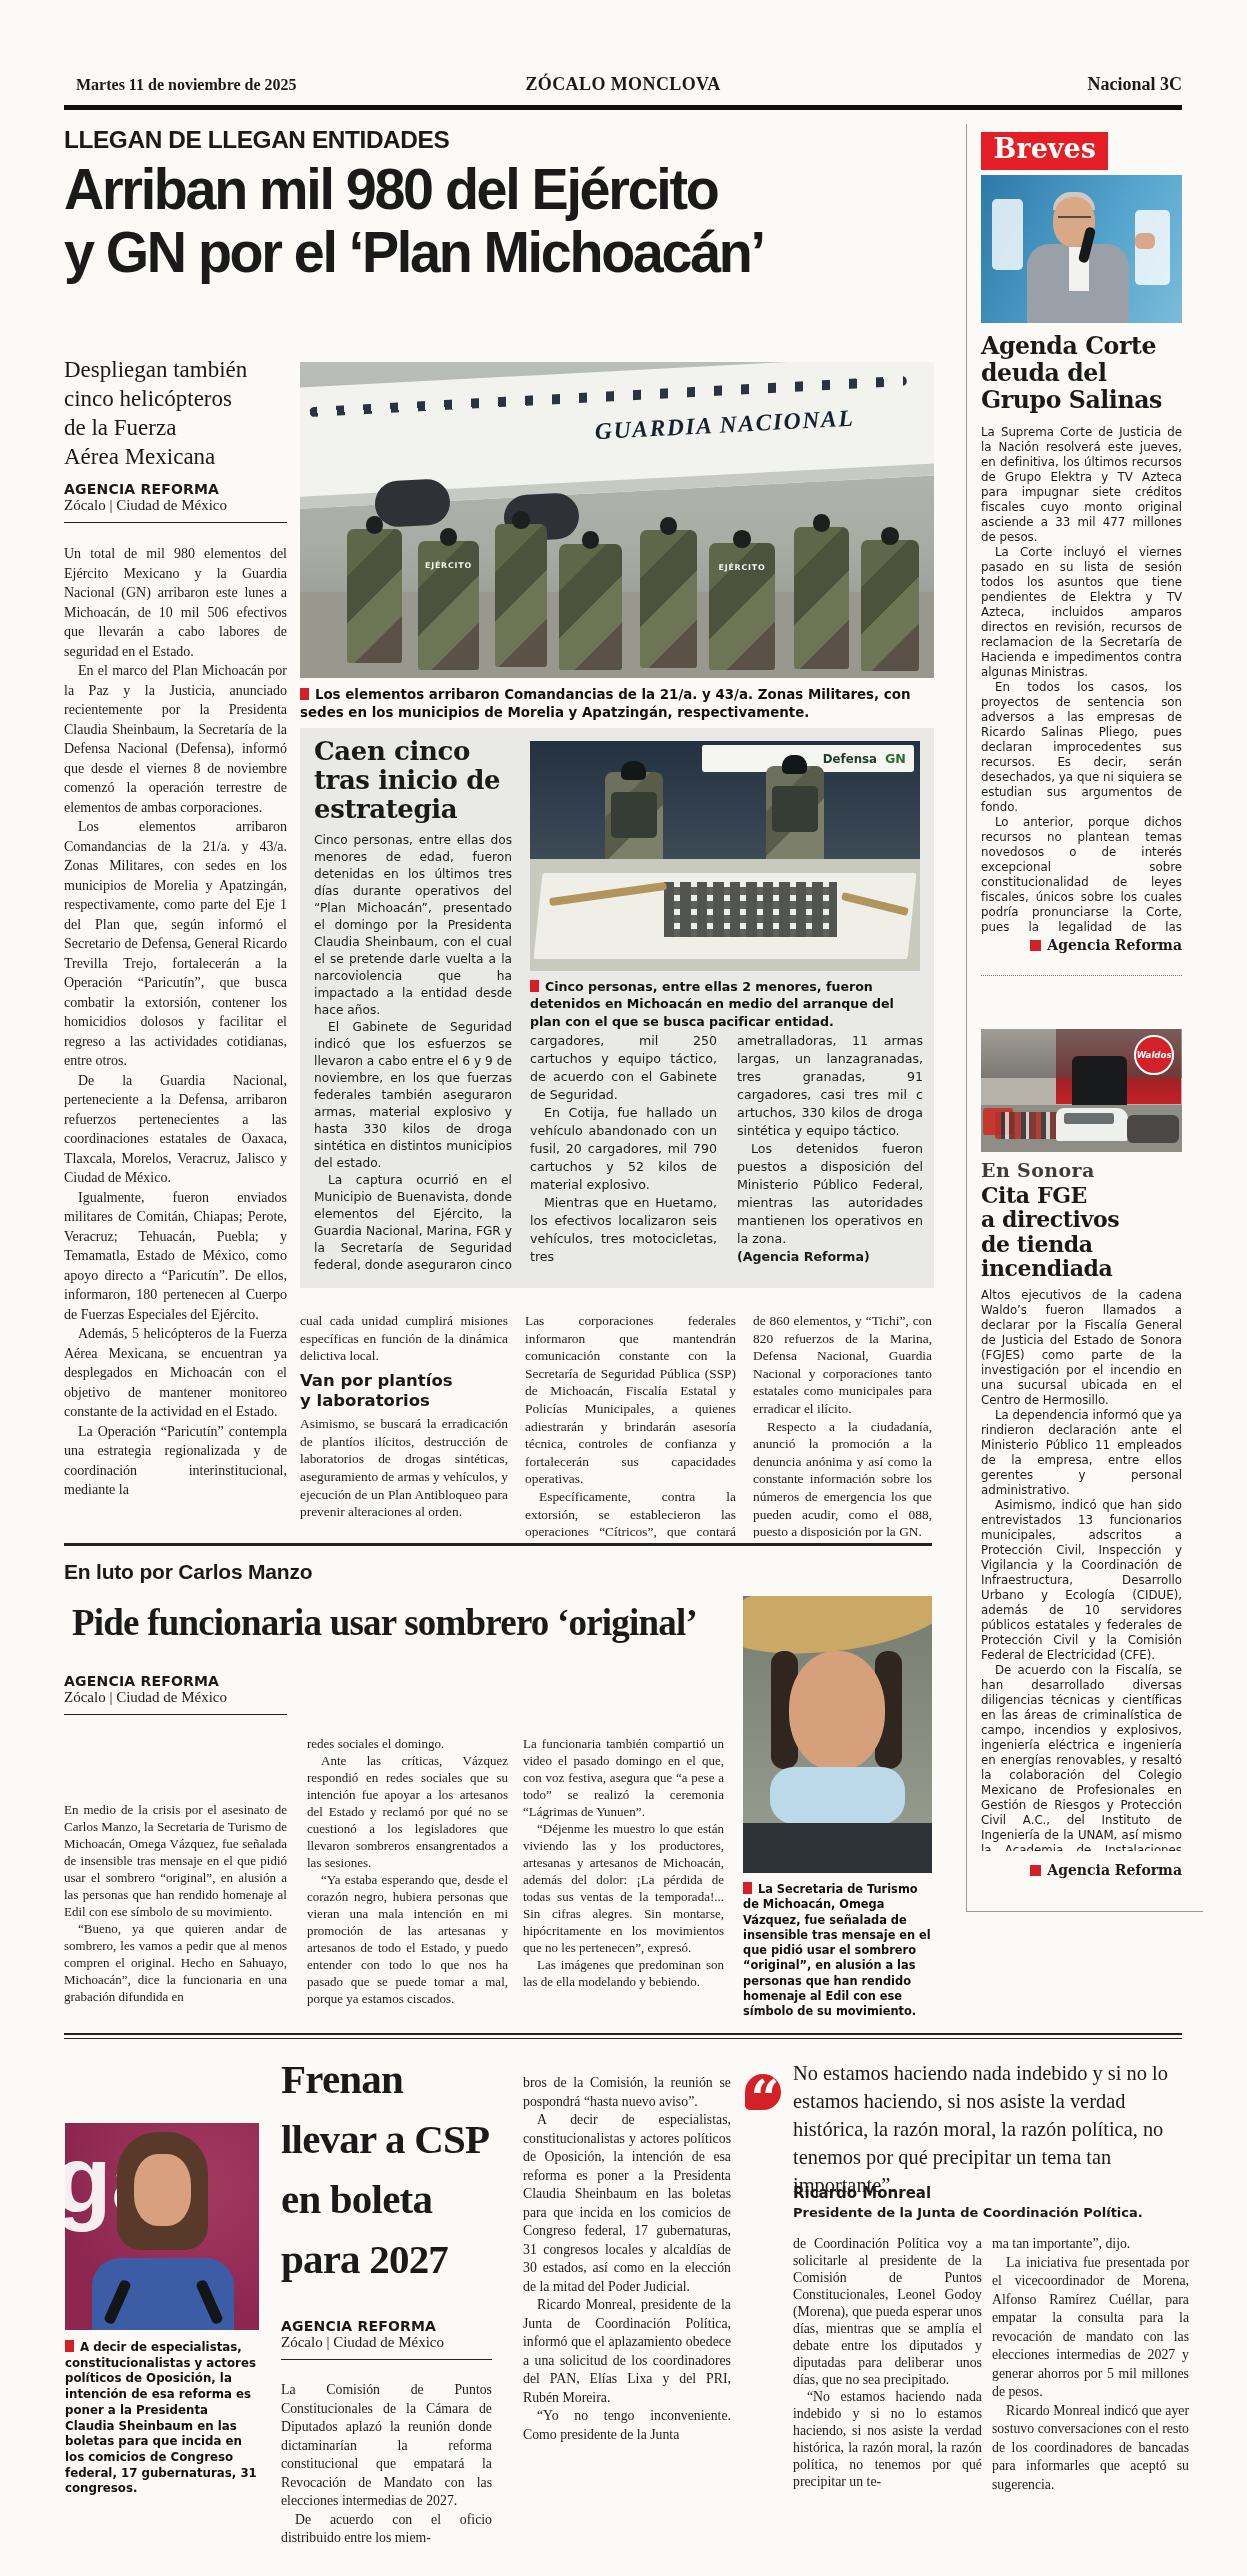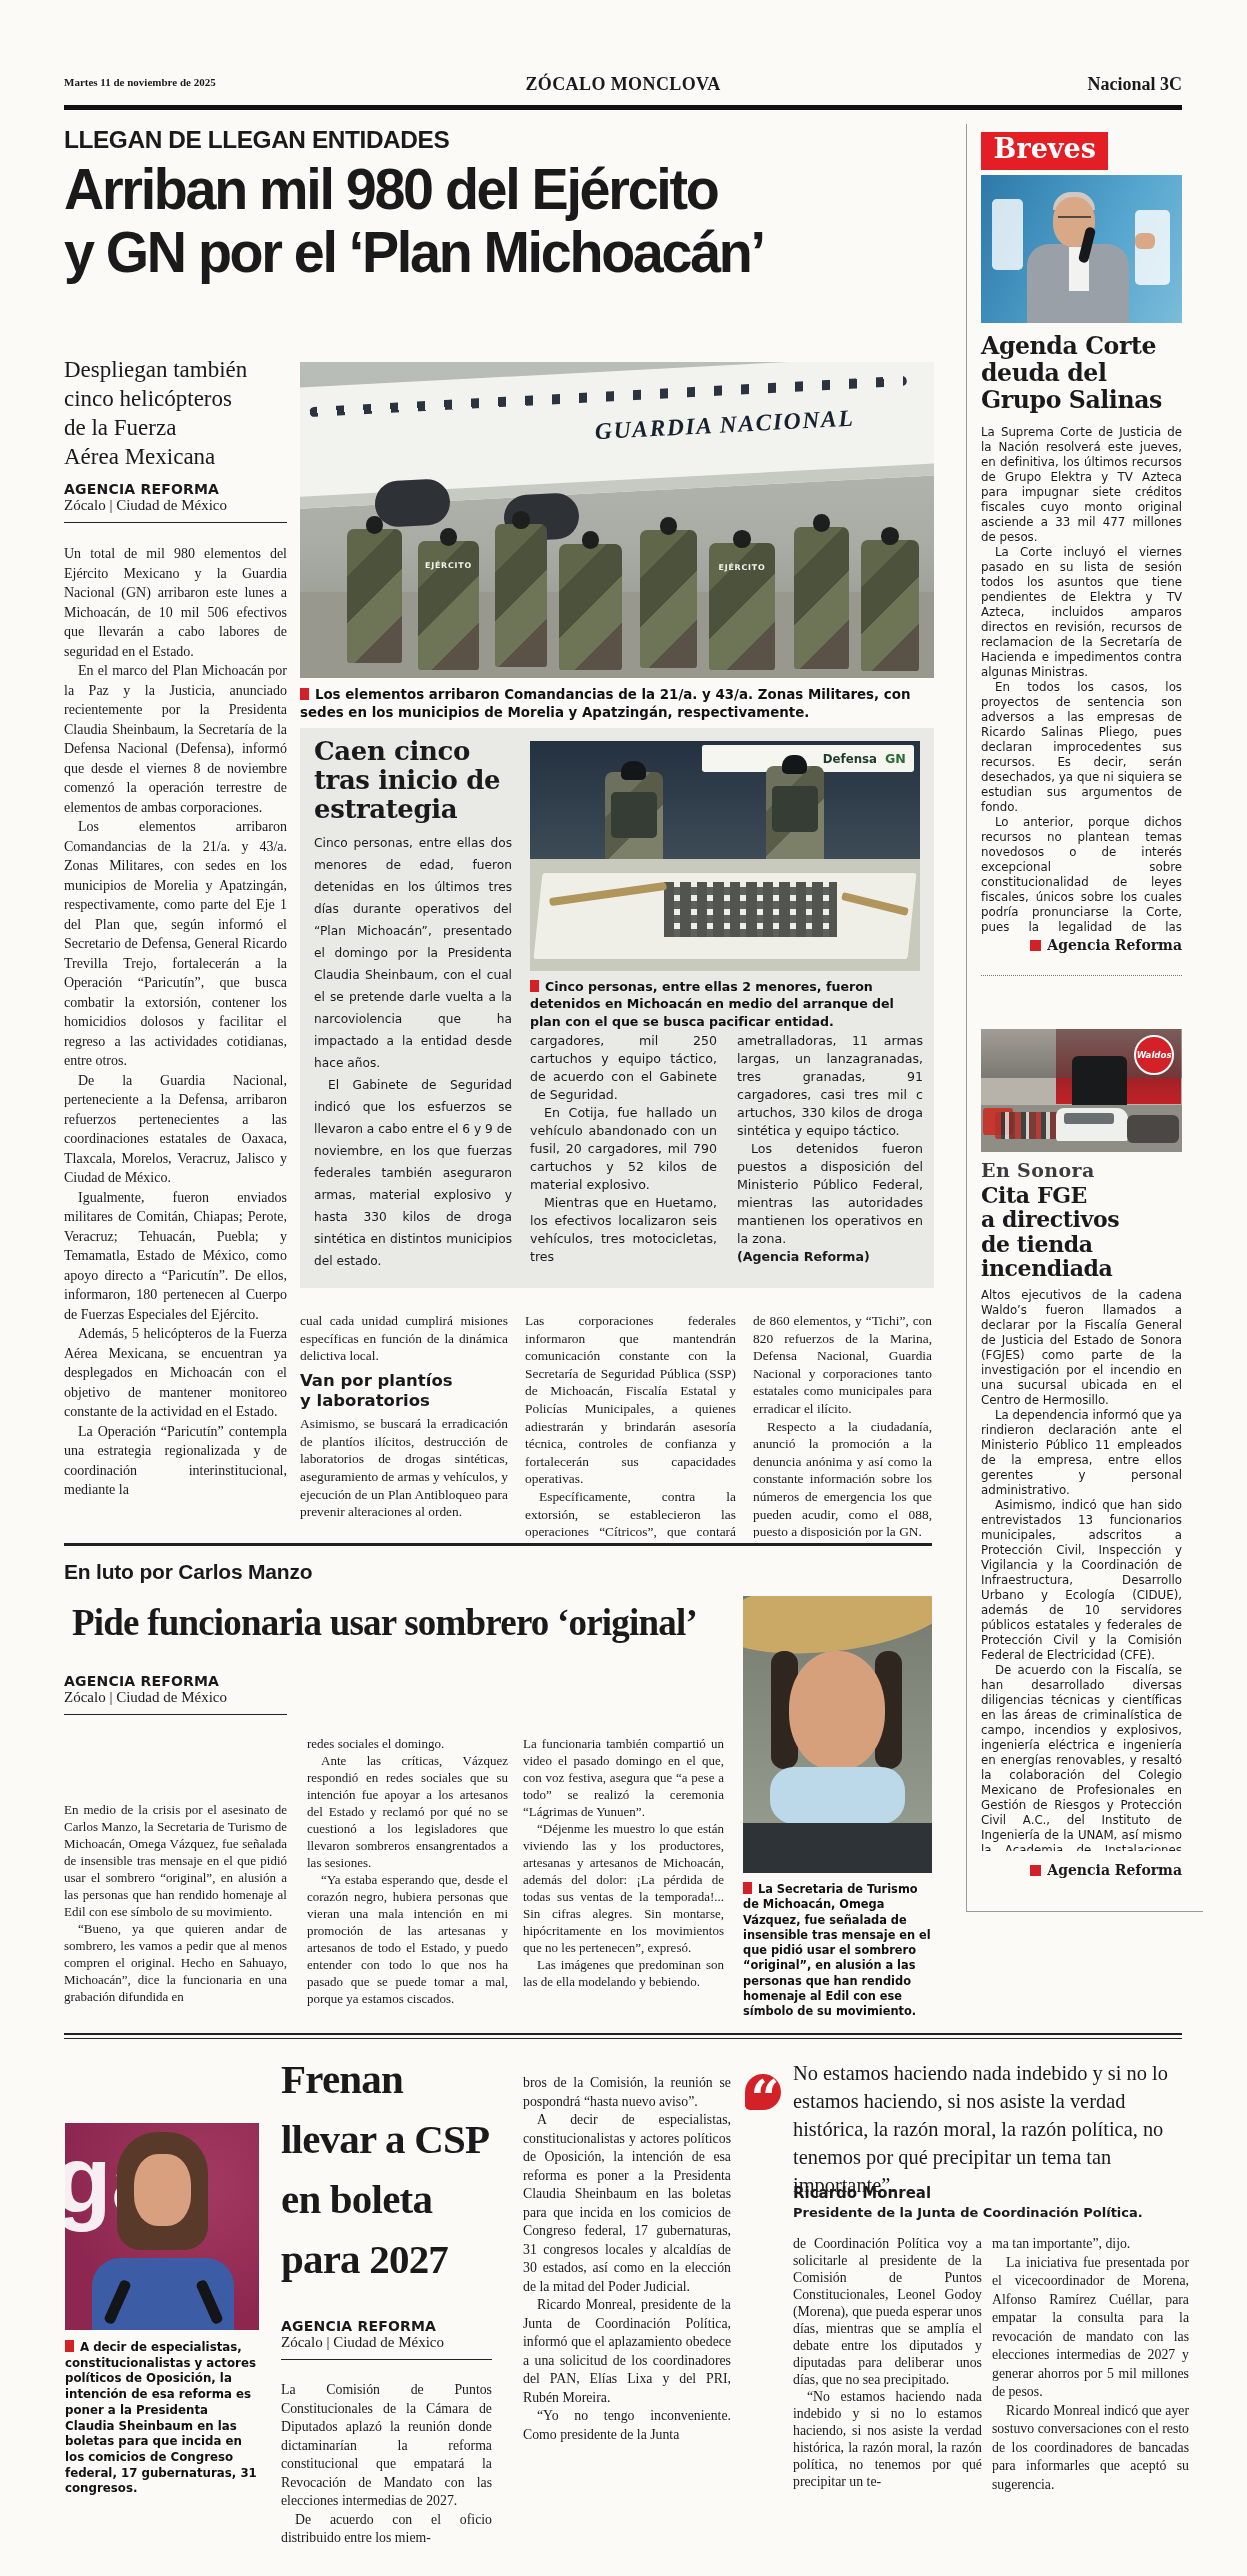--- a/index.html
+++ b/index.html
@@ -11,21 +11,21 @@
   .lsans{font-family:"Liberation Sans",sans-serif;}
   .slab{font-family:"DejaVu Serif",serif;}
   .just{text-align:justify;text-justify:inter-word;}
   .clip{overflow:hidden;}
   .col p{margin:0 0 0 0;line-height:inherit;}
   .col p + p{text-indent:14px;}
   .pre{white-space:pre-line;}
 
   
   .hdr-row{left:64px;top:74px;width:1118px;height:25px;}
-  .hdr-date{position:absolute;left:0;top:1.6px;font-size:11px;font-weight:600;}
+  .hdr-date{position:absolute;left:12px;top:1.6px;font-size:16px;font-weight:600;}
   .hdr-mast{position:absolute;left:0;right:0;top:0;text-align:center;font-size:18px;font-weight:700;letter-spacing:0.4px;}
   .hdr-sec{position:absolute;right:0;top:0;font-size:18px;font-weight:700;}
   .hdr-rule{left:64px;top:105px;width:1118px;height:4.7px;background:#111;}
 
   
   .kicker{left:64px;top:126px;font-size:24.4px;font-weight:800;letter-spacing:-0.4px;}
   .main-headline{left:64px;top:157px;width:928px;font-size:58px;line-height:63px;font-weight:800;
                  letter-spacing:-2.4px;transform:scaleX(.96);transform-origin:0 0;}
   .lead-sub{left:64px;top:355px;width:223px;font-size:23px;line-height:29px;}
   .byline{font-family:"DejaVu Sans",sans-serif;font-weight:700;font-size:14px;letter-spacing:0.2px;}
@@ -47,21 +47,21 @@
   .engine{position:absolute;width:75px;height:46px;background:#2e3236;border-radius:23.6px;}
   .tarmac{position:absolute;left:0;bottom:0;width:100%;height:86px;background:#99988f;}
   .soldier{position:absolute;border-radius:7px 7px 3.1px 3.1px;
            background:linear-gradient(135deg,#5f6649 0 25%,#4c523b 25% 50%,#6e7456 50% 75%,#5a5246 75% 100%);}
   .soldier::after{content:"";position:absolute;left:50%;top:-12.6px;margin-left:-8.6px;width:17.3px;height:17.3px;border-radius:50%;background:#1d1f1e;}
   .soldier-label{position:absolute;width:100%;text-align:center;top:20.4px;color:#f5f5f0;font-size:7.9px;font-weight:700;font-family:"DejaVu Sans",sans-serif;letter-spacing:0.8px;}
 
   
   .gray-box{left:300px;top:728px;width:634px;height:560px;background:#e9eae5;}
   .sec-title{position:absolute;left:14px;top:9.4px;width:204px;font-size:26px;line-height:29px;font-weight:700;letter-spacing:-0.4px;}
-  .sec-body{position:absolute;left:14px;top:104px;width:198px;height:442px;font-size:12.2px;line-height:22px;}
+  .sec-body{position:absolute;left:14px;top:104px;width:198px;height:442px;font-size:12.2px;line-height:17px;}
   .sec-photo{position:absolute;left:230px;top:12.6px;width:390px;height:230px;}
   .sp-top{position:absolute;left:0;top:0;width:100%;height:118px;background:linear-gradient(#243140,#3d4b57);}
   .sp-banner{position:absolute;top:4.7px;right:6.3px;width:212px;height:27px;background:#f6f6f1;border-radius:2.4px;
              display:flex;align-items:center;justify-content:flex-end;gap:7.9px;padding-right:7.9px;box-sizing:border-box;}
   .sp-defensa{font-family:"DejaVu Sans",sans-serif;font-weight:700;font-size:11.8px;color:#1d3a2a;}
   .sp-gn{font-family:"DejaVu Sans",sans-serif;font-weight:800;font-size:12.6px;color:#2e6b38;}
   .sp-soldier{position:absolute;width:58px;height:93px;border-radius:7.9px 7.9px 0 0;
               background:linear-gradient(135deg,#6d705c 0 30%,#585c48 30% 60%,#7c8069 60%);}
   .sp-vest{position:absolute;left:6.3px;top:20.4px;width:46px;height:46px;background:#353d35;border-radius:4.7px;}
   .sp-helmet{position:absolute;left:50%;top:-11px;margin-left:-12.6px;width:25px;height:19px;background:#14171a;border-radius:11px 11px 4.7px 4.7px;}

